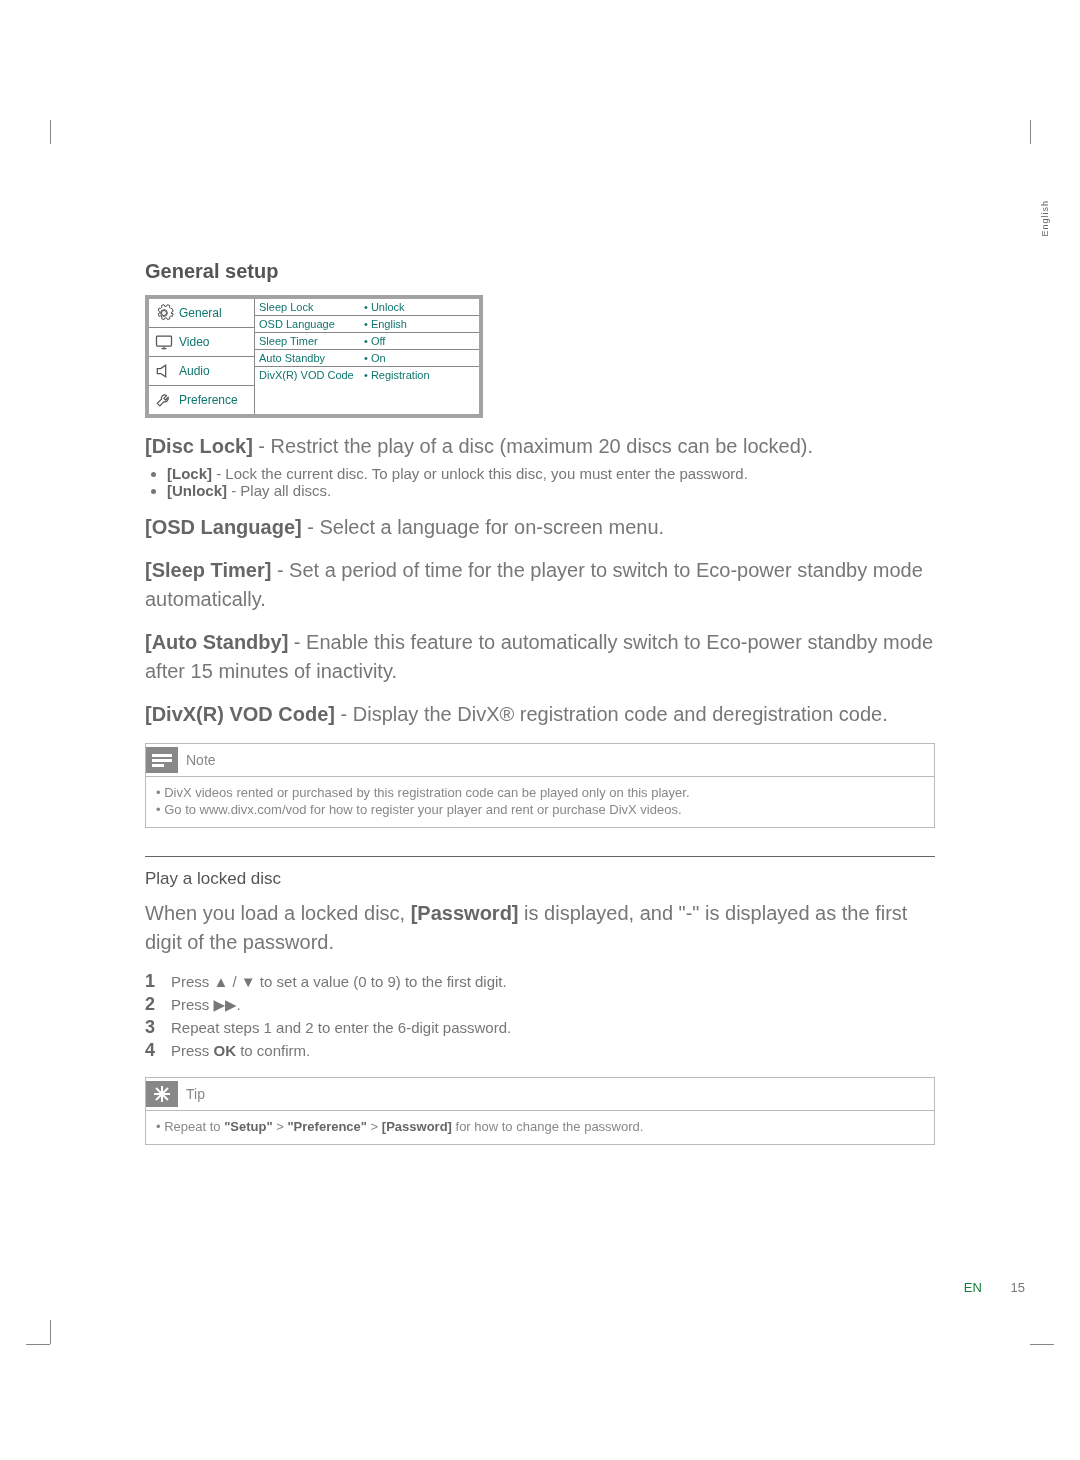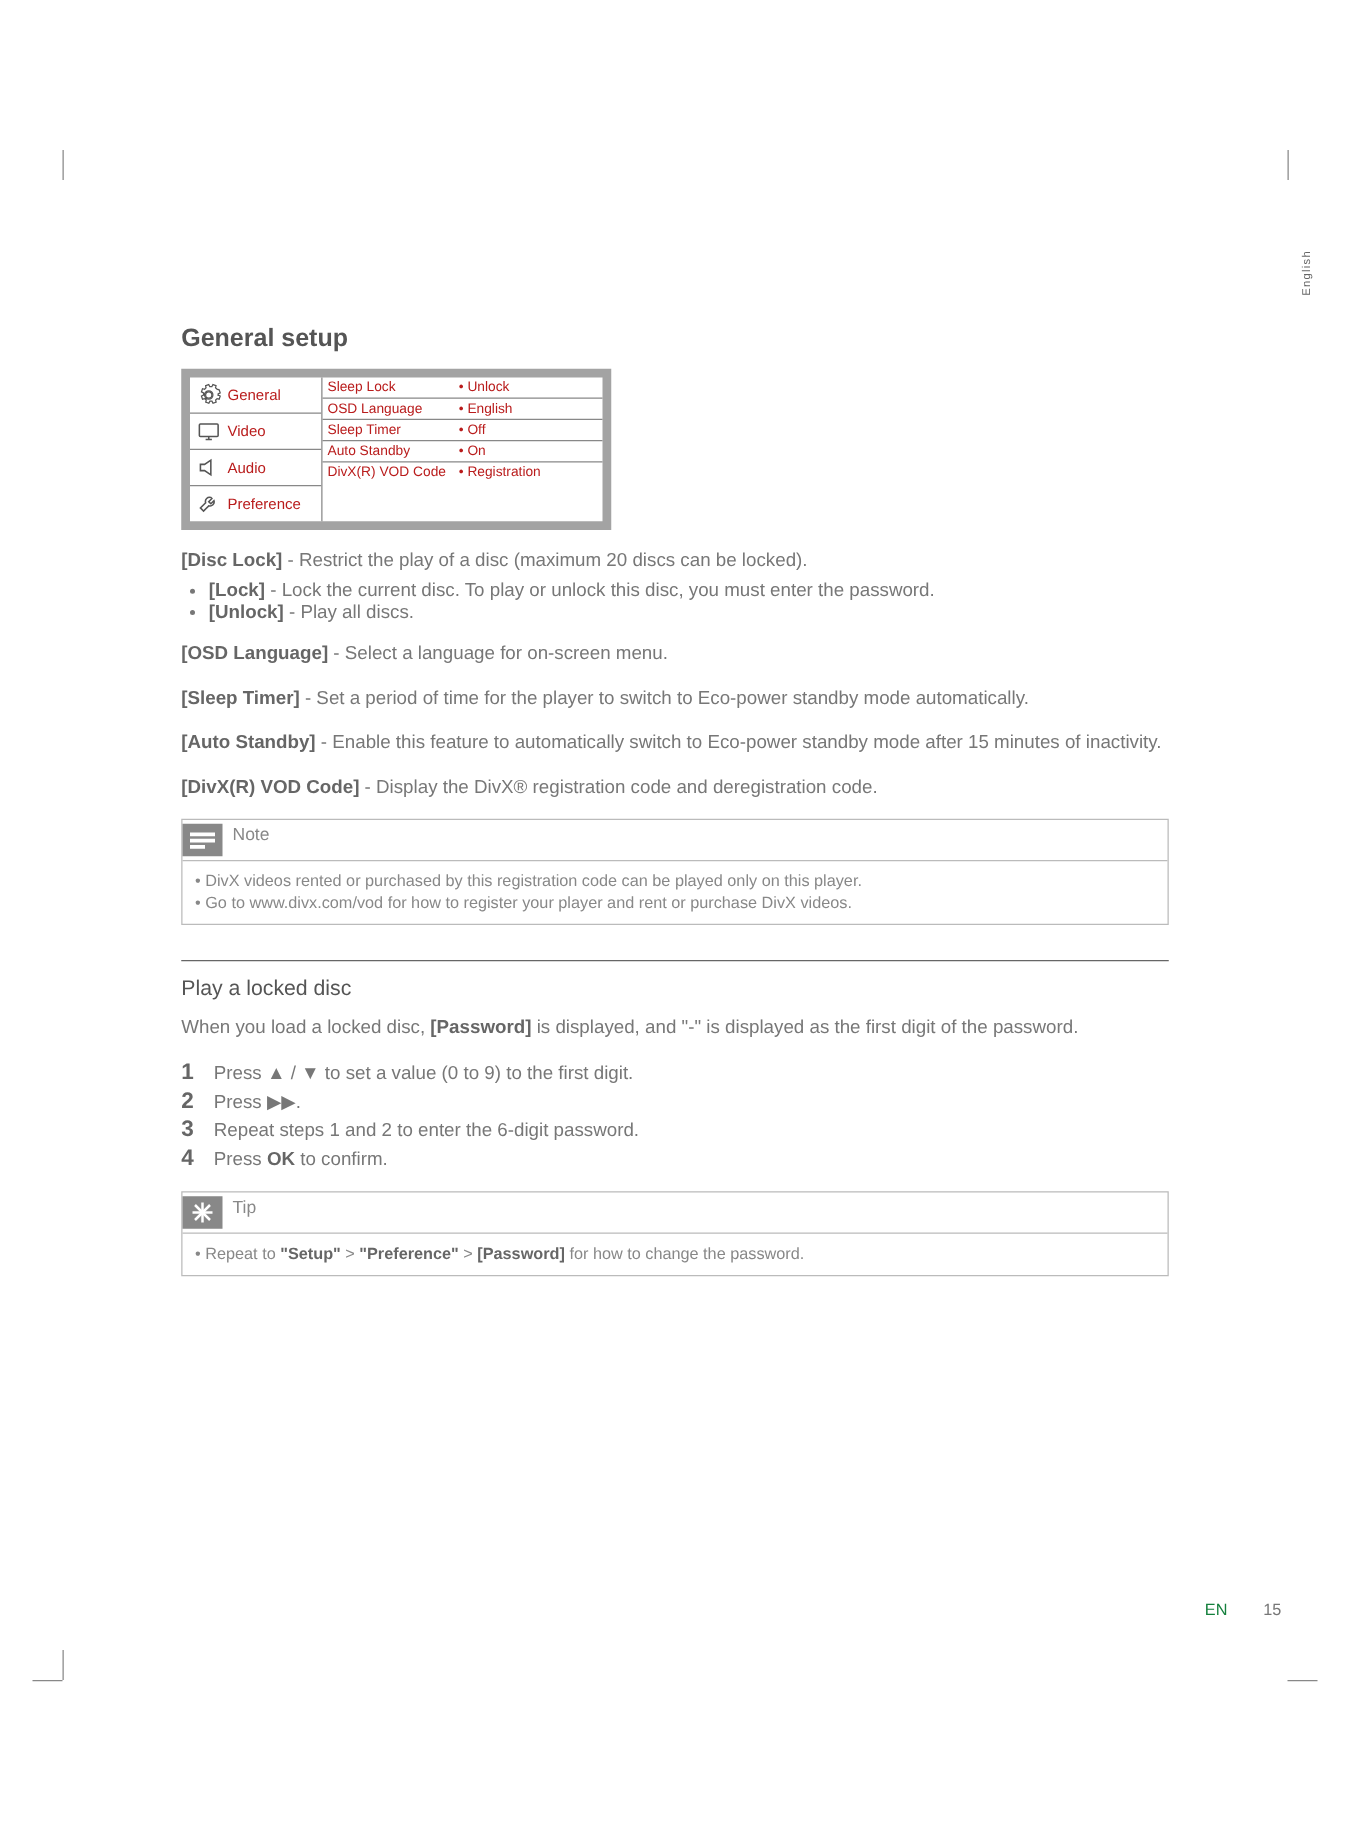--- a/index.html
+++ b/index.html
@@ -5,37 +5,37 @@
 body{margin:0;padding:0;background:#fff;font-family:Arial,Helvetica,sans-serif;color:#555;width:1080px;height:1460px;position:relative;box-sizing:border-box}
 .page{position:absolute;left:145px;top:260px;width:790px}
 .crop{position:absolute;background:#888}
 .crop.tl-v{left:50px;top:120px;width:1px;height:24px}
 .crop.tr-v{left:1030px;top:120px;width:1px;height:24px}
 .crop.bl-v{left:50px;top:1320px;width:1px;height:24px}
 .crop.br-h{left:1030px;top:1344px;width:24px;height:1px}
 .crop.bl-h{left:26px;top:1344px;width:24px;height:1px}
 .sidelabel{position:absolute;right:30px;top:200px;font-size:9px;color:#666;writing-mode:vertical-rl;transform:rotate(180deg);letter-spacing:1px}
 .h1{font-size:20px;color:#555;font-weight:700;margin:0 0 12px 0}
-.menu{border:7px solid #a3a3a3;width:330px;font-size:12px;color:#b91c1c;display:flex}
+.menu{border:4px solid #a3a3a3;width:330px;font-size:12px;color:#0f766e;display:flex}
 .menu-left{width:105px;border-right:1px solid #888}
 .mi{display:flex;align-items:center;gap:5px;padding:4px 5px;border-bottom:1px solid #888}
 .mi:last-child{border-bottom:none}
 .micon{width:20px;height:20px;display:flex;align-items:center;justify-content:center}
 .micon svg{width:20px;height:20px}
 .menu-right{flex:1}
 .mr{display:flex;border-bottom:1px solid #888;padding:2px 4px;font-size:11px}
 .mr:last-child{border-bottom:none}
 .mr .k{width:105px}
 .mr .v{flex:1}
-.para{font-size:15px;color:#777;line-height:1.45;margin:14px 0}
+.para{font-size:20px;color:#777;line-height:1.45;margin:14px 0}
 .b{font-weight:700;color:#666}
 .ul{margin:4px 0 0 0;padding-left:22px}
 .ul li{margin:0 0;font-size:15px;color:#777}
 .noteblock{border:1px solid #bbb;margin:14px 0}
-.notehead{display:flex;gap:8px;padding:3px 0}
+.notehead{display:flex;align-items:center;gap:8px;padding:3px 0}
 .noteicon{width:32px;height:26px;background:#888;display:flex;align-items:center;justify-content:center}
 .notehead .t{font-size:14px;color:#888}
 .notebody{border-top:1px solid #bbb;padding:6px 10px 8px 10px;font-size:13px;color:#888}
 .notebody .bi{margin:2px 0}
 .hr{border:none;border-top:1.5px solid #666;margin:28px 0 12px 0}
 .h2{font-size:17px;font-weight:400;color:#555;margin:0 0 10px 0}
 .steps{margin:6px 0}
 .step{display:flex;gap:12px;margin:2px 0;font-size:15px;color:#777;align-items:baseline}
 .step .n{font-weight:700;font-size:18px;color:#666;width:14px}
 .tipicon{width:32px;height:26px;background:#888;display:flex;align-items:center;justify-content:center;color:#fff}

